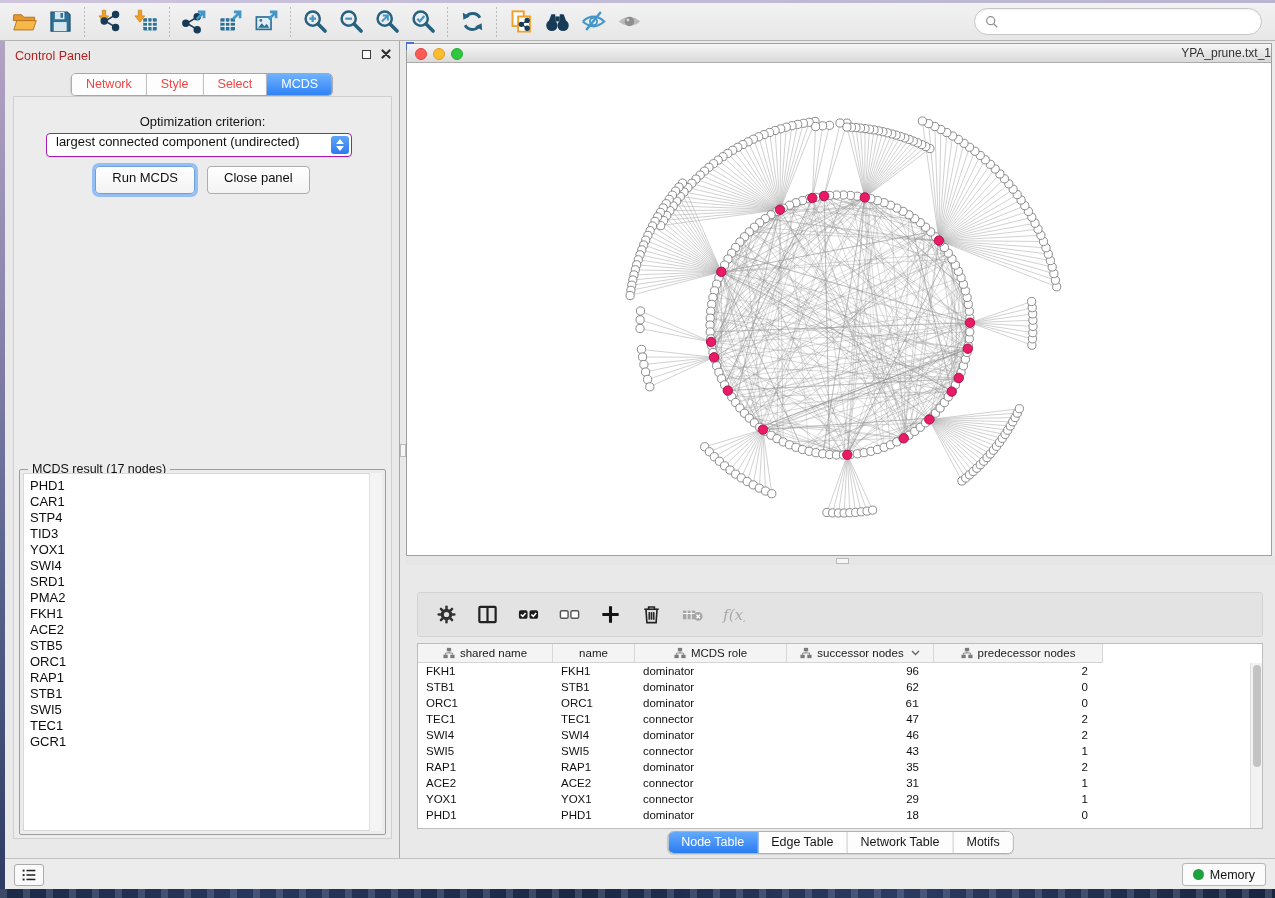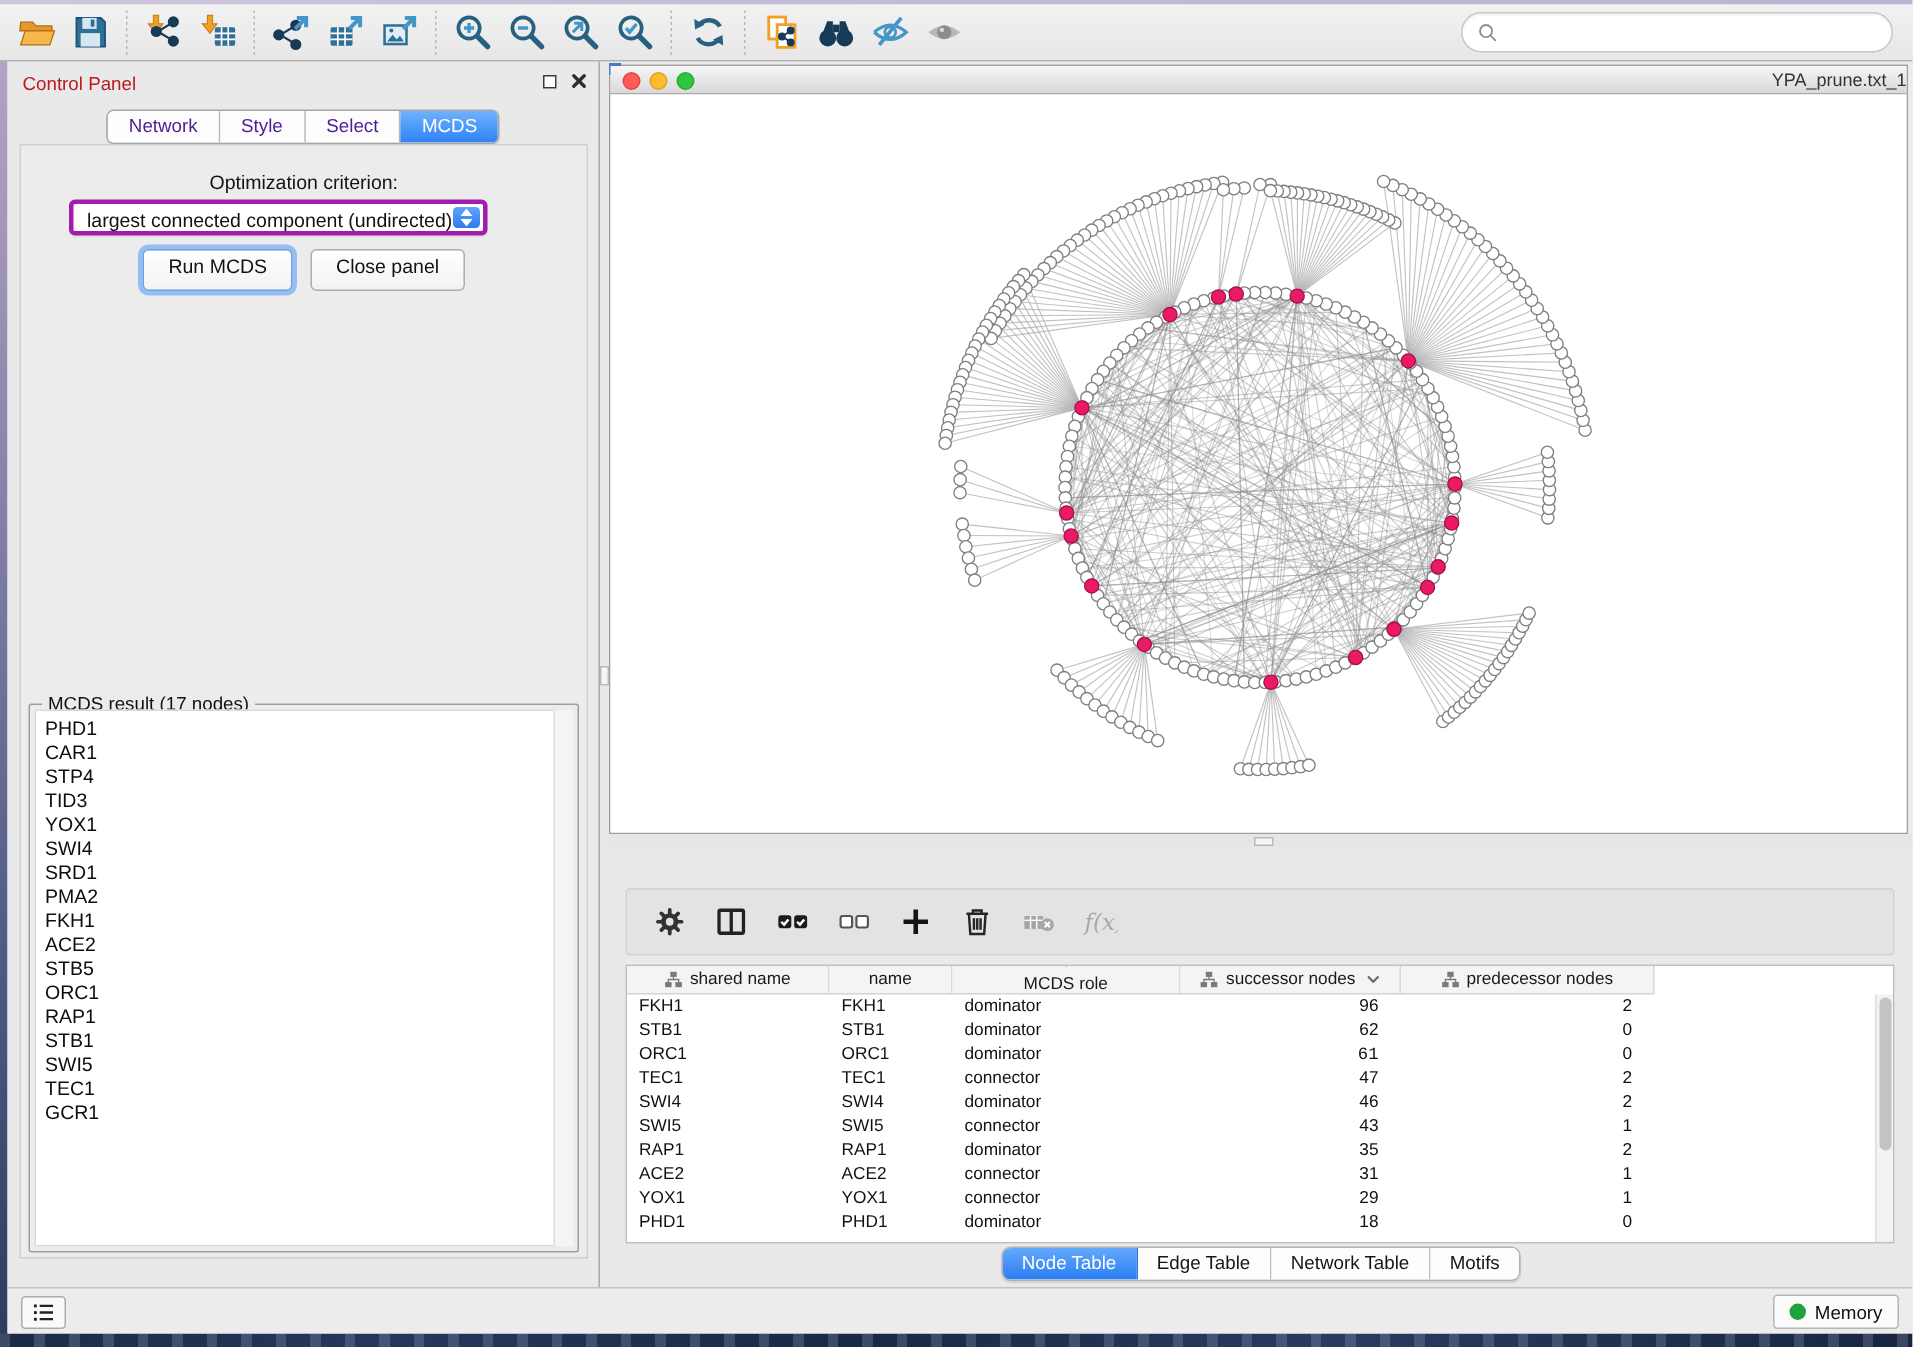--- a/index.html
+++ b/index.html
@@ -37,31 +37,31 @@
     background:#e9e9e9; border-right:1px solid #a9a9a9; }
   .panel-head { position:relative; height:28px; }
   .panel-title { position:absolute; left:10px; top:8px; font-size:12.5px; color:#b91c1c; }
   .head-icons { position:absolute; right:8px; top:8px; display:flex; gap:10px; align-items:center; }
   .float-ic { width:9px; height:9px; border:1.6px solid #3c3c3c; background:#fff; }
   .close-ic svg { width:10px; height:10px; display:block; }
 
   .seg { position:absolute; left:50%; transform:translateX(-50%); top:32px; display:flex;
     border:1px solid #a6a6a6; border-radius:5px; overflow:hidden; background:#fff;
     box-shadow:0 1px 1px rgba(0,0,0,.08); }
-  .seg .tab { font-size:12.5px; color:#4c1d95; padding:3px 14px 4px; background:#fdfdfd;
+  .seg .tab { font-size:12.5px; color:#ef4444; padding:3px 14px 4px; background:#fdfdfd;
     border-right:1px solid #b5b5b5; cursor:default; }
   .seg .tab:last-child { border-right:none; }
   .seg .tab.active { background:linear-gradient(#6fb2fd,#2f83f7); color:#fff; border-color:#2f7de8; }
 
   .cp-content { position:absolute; left:8px; top:55px; width:379px; height:743px;
     background:#ececec; border:1px solid #cfcfcf; }
   .opt-label { text-align:center; margin-top:17px; font-size:13px; color:#141414; }
-  .dropdown { position:absolute; left:32px; top:36px; width:279px; height:24px; background:#fff;
-    border:3px solid #a21caf; border-radius:4px; font-size:13px; color:#111;
-    display:flex; align-items:flex-end; padding-left:9px; box-shadow:0 1px 1px rgba(0,0,0,.07); }
+  .dropdown { position:absolute; left:32px; top:36px; width:306px; height:24px; background:#fff;
+    border:1px solid #a21caf; border-radius:4px; font-size:13px; color:#111;
+    display:flex; align-items:flex-start; padding-left:9px; box-shadow:0 1px 1px rgba(0,0,0,.07); }
   .dd-spin { position:absolute; right:2px; top:2px; bottom:2px; width:18px; border-radius:3px;
     background:linear-gradient(#5fa5f9,#2c7bf0); display:flex; flex-direction:column;
     align-items:center; justify-content:center; gap:2px; }
   .dd-spin .up { width:0; height:0; border-left:4px solid transparent; border-right:4px solid transparent; border-bottom:5px solid #fff; }
   .dd-spin .dn { width:0; height:0; border-left:4px solid transparent; border-right:4px solid transparent; border-top:5px solid #fff; }
   .btn-row { position:absolute; left:0; right:0; top:69px; display:flex; justify-content:center; gap:12px; }
   .pbtn { font-size:13px; color:#111; background:linear-gradient(#ffffff,#f2f2f2);
     border:1px solid #adadad; border-radius:4px; padding:3px 16px 8px; font-family:"Liberation Sans",sans-serif; }
   .pbtn.focus { box-shadow:0 0 0 3px rgba(92,160,250,.6); border-color:#6ba1dd; }
 
@@ -1309,21 +1309,21 @@
               <rect x="0.5" y="9" width="5" height="4"></rect>
               <rect x="8.5" y="9" width="5" height="4"></rect>
             </g>
             <path d="M7 5 v2 M3 9 v-2 h8 v2" stroke="#7a7a7a" fill="none"></path>
           </svg>
           <span>shared name</span>
         </div>
         <div class="th" style="width: 82px;">
           <span>name</span>
         </div>
-        <div class="th" style="width: 152px; flex-direction: column;">
+        <div class="th" style="width: 152px;">
           <svg class="hier" viewBox="0 0 14 14">
             <g fill="#7a7a7a">
               <rect x="4.5" y="1" width="5" height="4"></rect>
               <rect x="0.5" y="9" width="5" height="4"></rect>
               <rect x="8.5" y="9" width="5" height="4"></rect>
             </g>
             <path d="M7 5 v2 M3 9 v-2 h8 v2" stroke="#7a7a7a" fill="none"></path>
           </svg>
           <span>MCDS role</span>
         </div>

